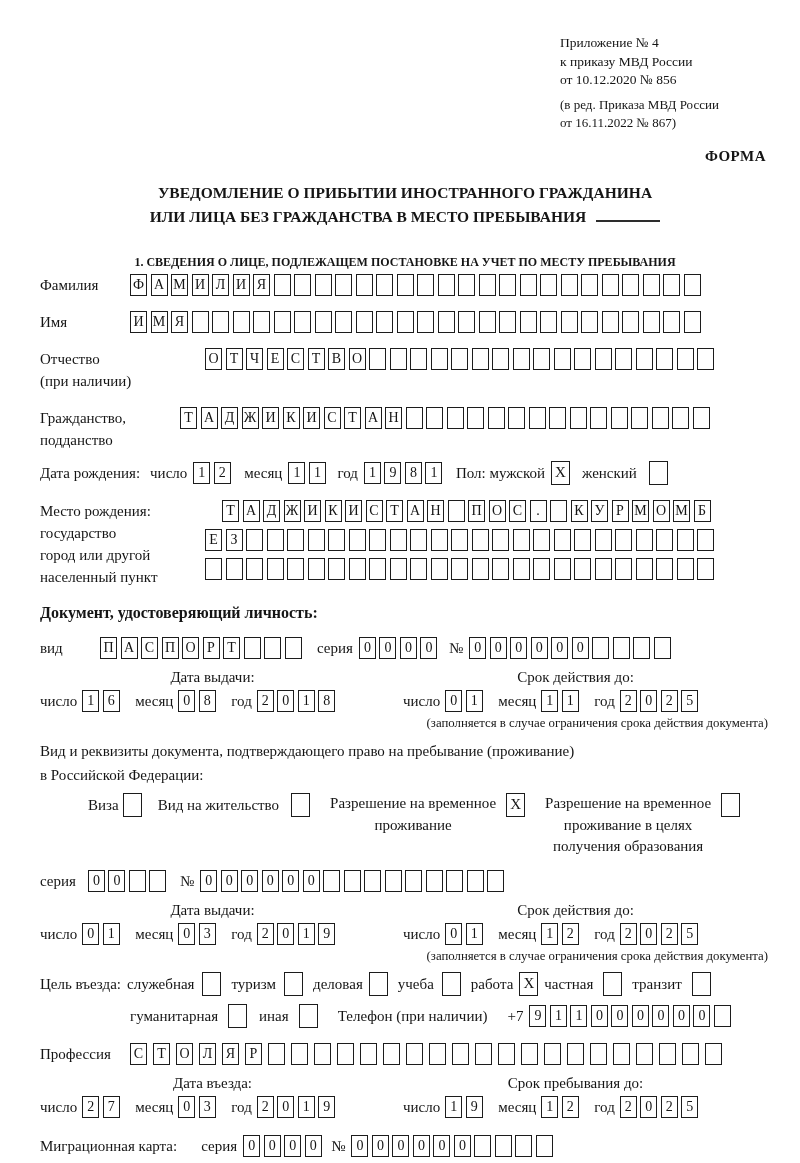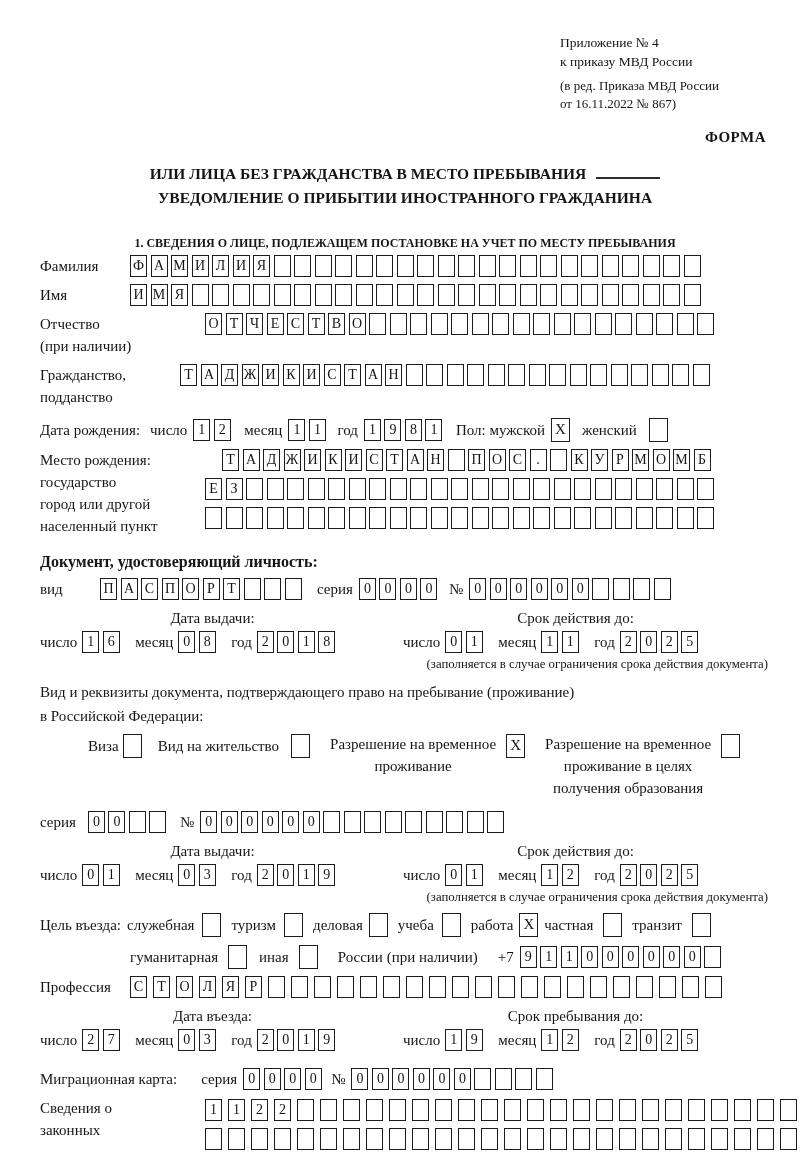--- a/index.html
+++ b/index.html
@@ -11,21 +11,21 @@
   }
   
   .appendix{margin-left:520px;font-size:13.5px;line-height:1.38;}
   .appendix .edition{margin-top:6px;font-size:13px;}
   .forma{font-weight:bold;text-align:right;padding-right:4px;margin-top:16px;font-size:15px;letter-spacing:.5px;}
   
   .title{ text-align:center;font-weight:bold;font-size:15.5px;line-height:1.55;margin-top:16px;}
   .blank-line{display:inline-block;width:64px;border-bottom:2px solid #2d2d2d;height:.85em;margin-left:10px;}
   .section-heading{text-align:center;font-weight:bold;font-size:12px;margin-top:26px;white-space:nowrap;}
   
-  .row{display:flex;align-items:flex-start;margin-top:7px;}
+  .row{display:flex;align-items:flex-start;margin-top:15px;}
   .cells{display:flex;flex-wrap:nowrap;}
   .cell{
     box-sizing:border-box;flex:0 0 auto;
     width:17px;height:22px;border:1.5px solid #1c1c1c;margin-right:3.5px;
     text-align:center;line-height:19px;font-size:14px;
   }
   .cells.sp .cell{margin-right:6px;}
   .checkbox{
     box-sizing:border-box;flex:0 0 auto;display:inline-block;
     width:19px;height:24px;border:1.5px solid #1c1c1c;
@@ -66,31 +66,32 @@
   .purpose-row{display:flex;align-items:center;margin-top:8px;flex-wrap:nowrap;}
 </style>
 </head>
 <body>
 
 <div class="page">
 
   <div class="appendix">
     <div>Приложение № 4</div>
     <div>к приказу МВД России</div>
+    <div>от 10.12.2020 № 856</div>
     <div class="edition">
       <div>(в ред. Приказа МВД России</div>
       <div>от 16.11.2022 № 867)</div>
     </div>
   </div>
 
   <div class="forma">ФОРМА</div>
 
   <div class="title">
+    <div>УВЕДОМЛЕНИЕ О ПРИБЫТИИ ИНОСТРАННОГО ГРАЖДАНИНА</div>
     <div><span>ИЛИ ЛИЦА БЕЗ ГРАЖДАНСТВА В МЕСТО ПРЕБЫВАНИЯ</span><span class="blank-line"></span></div>
-    <div>УВЕДОМЛЕНИЕ О ПРИБЫТИИ ИНОСТРАННОГО ГРАЖДАНИНА</div>
   </div>
 
   <div class="section-heading">1. СВЕДЕНИЯ О ЛИЦЕ, ПОДЛЕЖАЩЕМ ПОСТАНОВКЕ НА УЧЕТ ПО МЕСТУ ПРЕБЫВАНИЯ</div>
 
   <div class="row" style="margin-top:4px;">
     <div class="lbl w90">Фамилия</div>
     <div class="cells">
         <span class="cell">Ф</span>
         <span class="cell">А</span>
         <span class="cell">М</span>
@@ -550,21 +551,21 @@
     <span class="checkbox ml10"></span>
     <span class="opt-label ml10">транзит</span>
     <span class="checkbox ml10"></span>
   </div>
 
   <div class="purpose-row" style="margin-left:90px;">
     <span class="opt-label">гуманитарная</span>
     <span class="checkbox ml10"></span>
     <span class="opt-label ml12">иная</span>
     <span class="checkbox ml10"></span>
-    <span class="opt-label ml20">России (при наличии)</span>
+    <span class="opt-label ml20">Телефон (при наличии)</span>
     <span class="opt-label ml20">+7</span>
     <div class="cells ml6">
         <span class="cell">9</span>
         <span class="cell">1</span>
         <span class="cell">1</span>
         <span class="cell">0</span>
         <span class="cell">0</span>
         <span class="cell">0</span>
         <span class="cell">0</span>
         <span class="cell">0</span>

